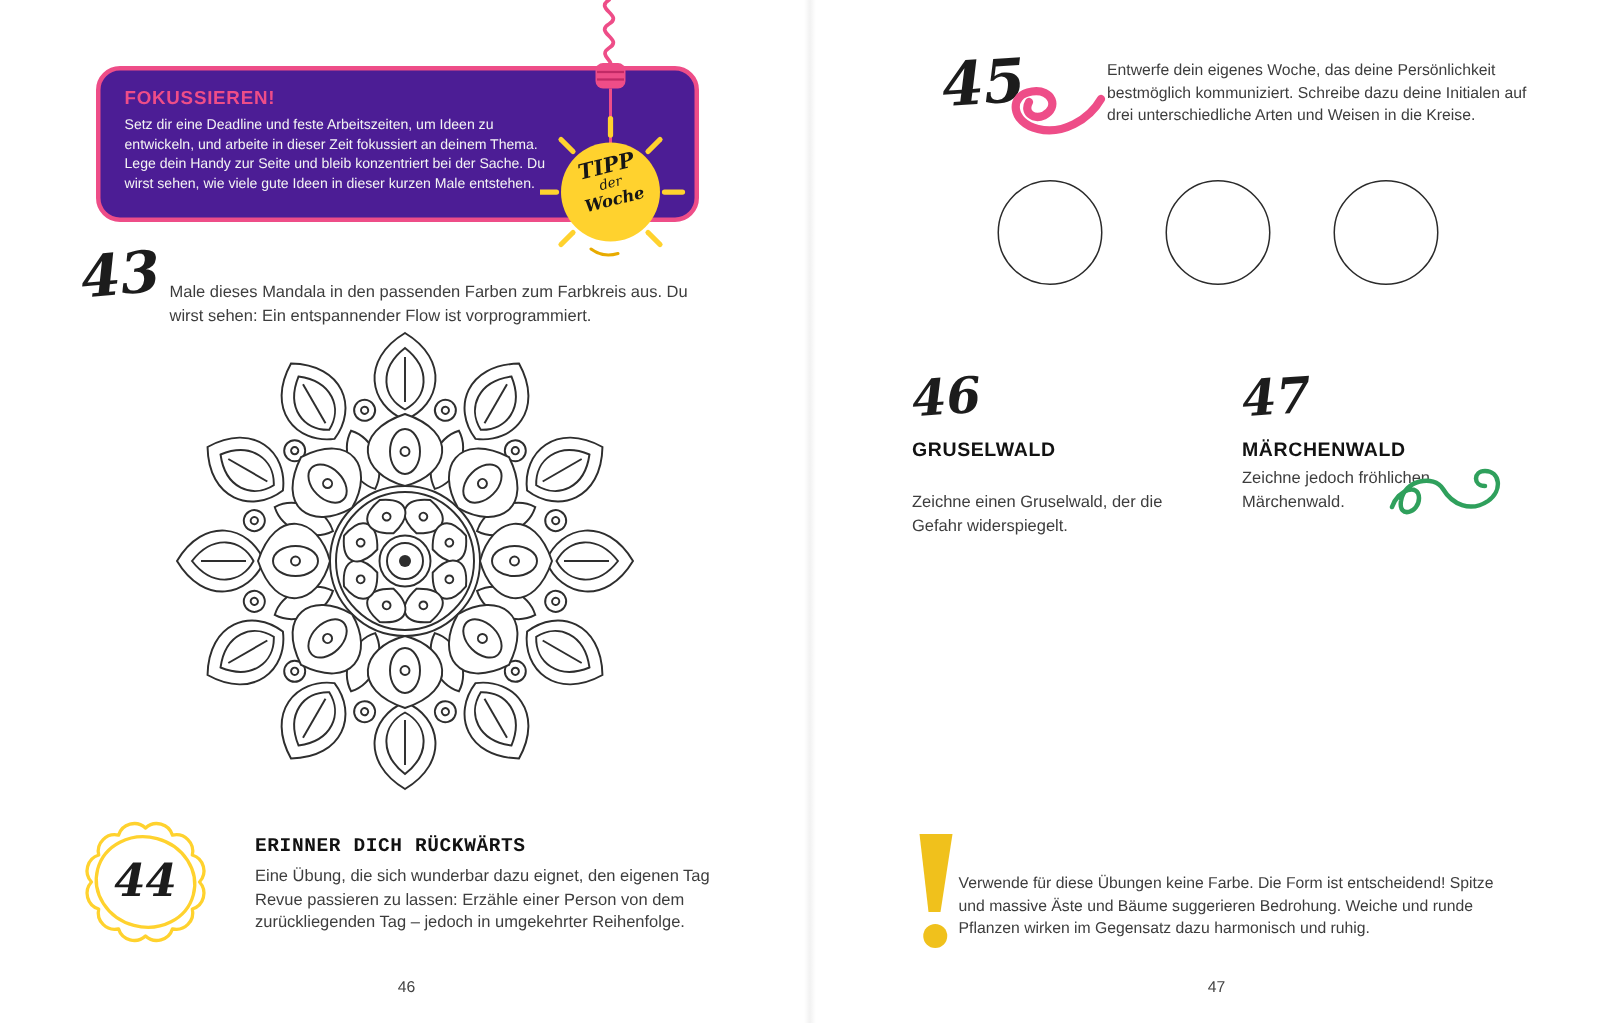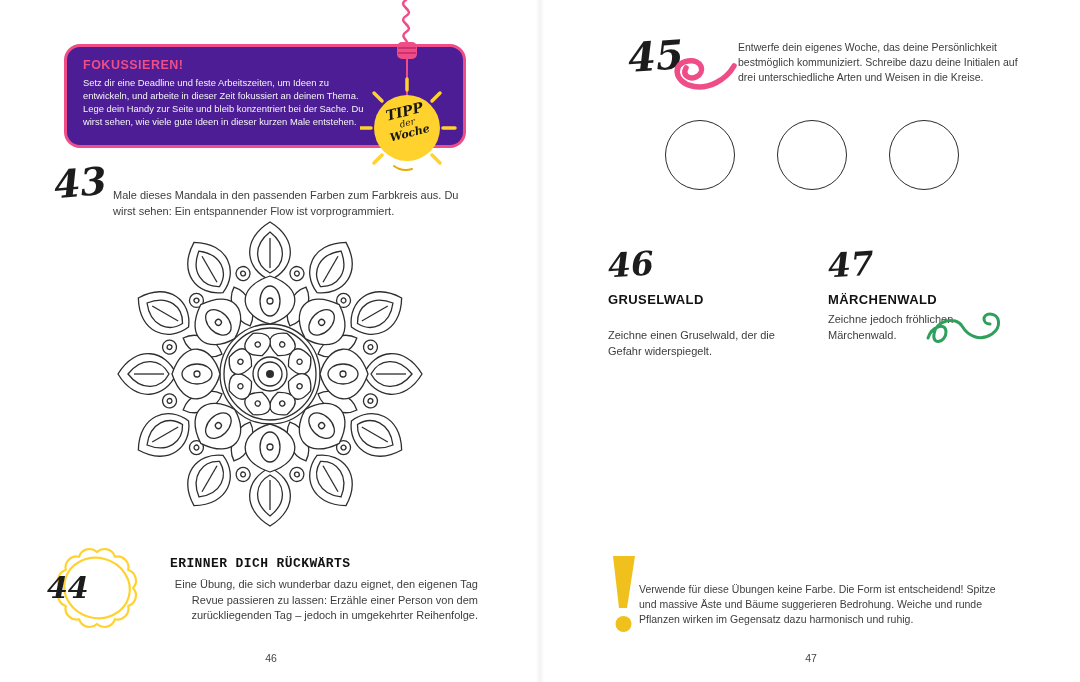--- a/index.html
+++ b/index.html
@@ -31,25 +31,25 @@
   .num-46 { left:608px; top:248px; font-size:33px; transform:rotate(-4deg); }
   .num-47 { left:828px; top:248px; font-size:33px; transform:rotate(-4deg); }
 
   .heading { font-weight:700; color:#121212; font-size:13px; letter-spacing:.4px; }
   .body-text { font-size:11px; line-height:1.42; color:#3d3d3d; }
   .small-text { font-size:10.5px; line-height:1.42; color:#3d3d3d; }
 
   .item43-text { left:113px; top:188px; width:350px; }
   .mandala-wrap { left:112px; top:216px; width:316px; height:316px; }
 
-  .item44-badge { left:47px; top:538px; width:100px; height:100px; display:flex; align-items:center; }
+  .item44-badge { left:47px; top:538px; width:100px; height:100px; display:flex; align-items:center; justify-content:center; }
   .item44-badge .num { font-size:30px; position:relative; z-index:2; }
   .item44-badge svg { position:absolute; left:0; top:0; }
   .item44-heading { left:170px; top:556px;font-family:Liberation Mono, monospace; }
-  .item44-text { left:156px; top:577px; width:322px;text-align:right; }
+  .item44-text { left:170px; top:577px; width:322px; }
 
   .pagenum { font-size:10.5px; color:#444; }
   .pagenum-left { left:260px; top:652px; width:22px; text-align:center; }
   .pagenum-right { left:800px; top:652px; width:22px; text-align:center; }
 
   .item45-text { left:738px; top:40px; width:298px; }
   .swirl-45 { left:660px; top:56px; }
 
   .logo-circle { width:70px; height:70px; border:1.6px solid #2b2b2b; border-radius:50%; background:#fff; }
   .circle-1 { left:665px; top:120px; }

